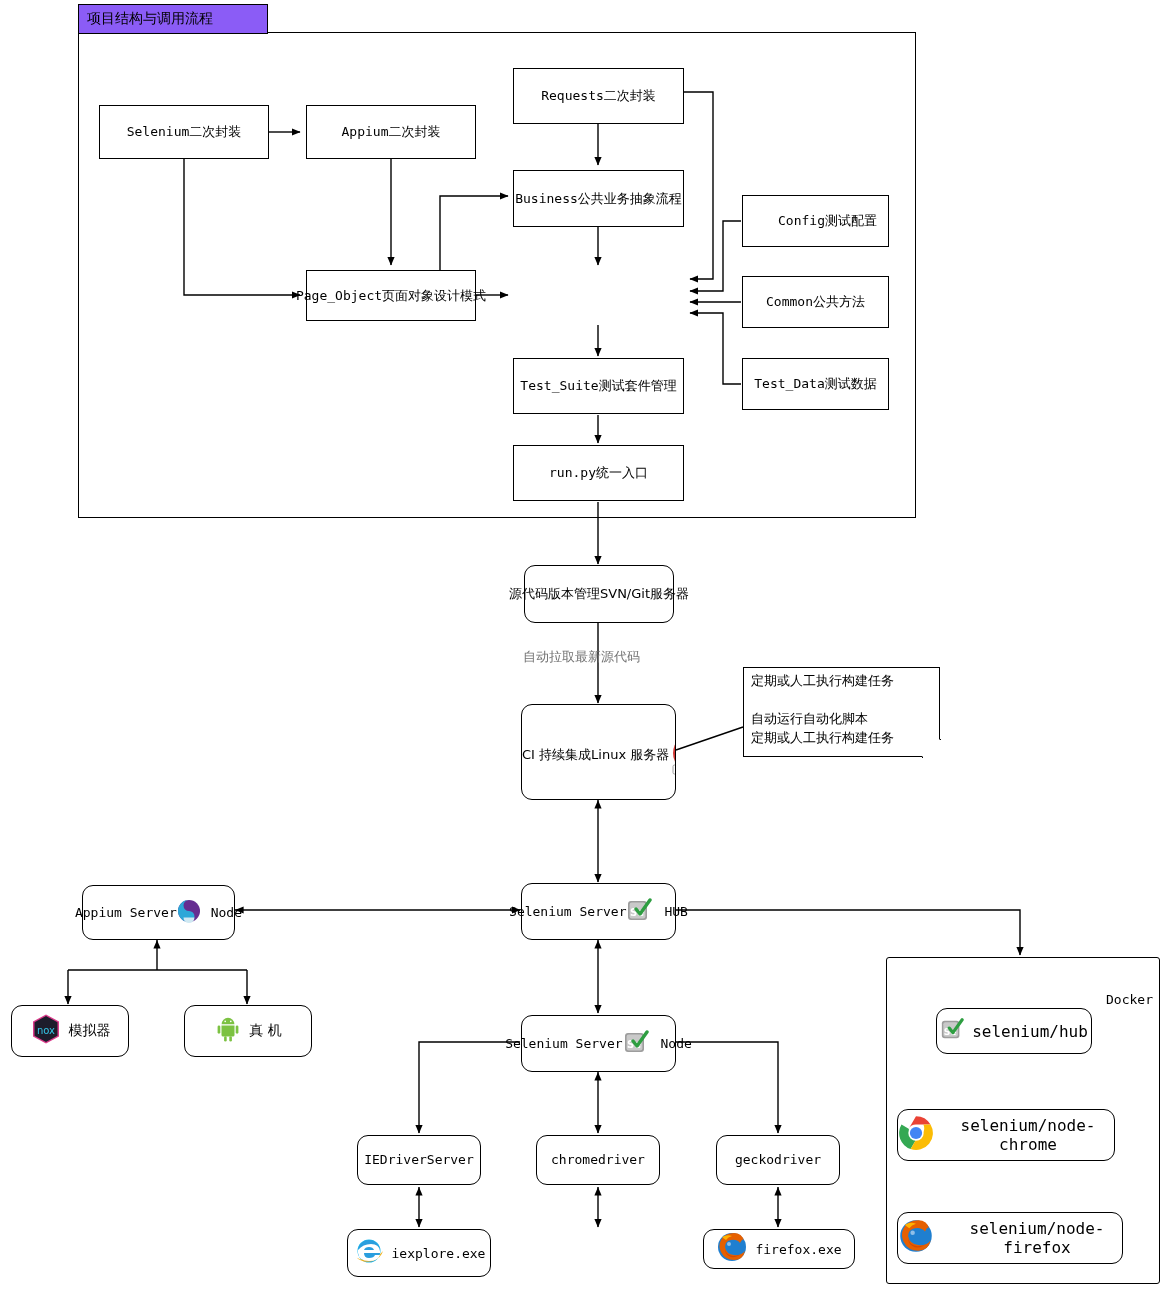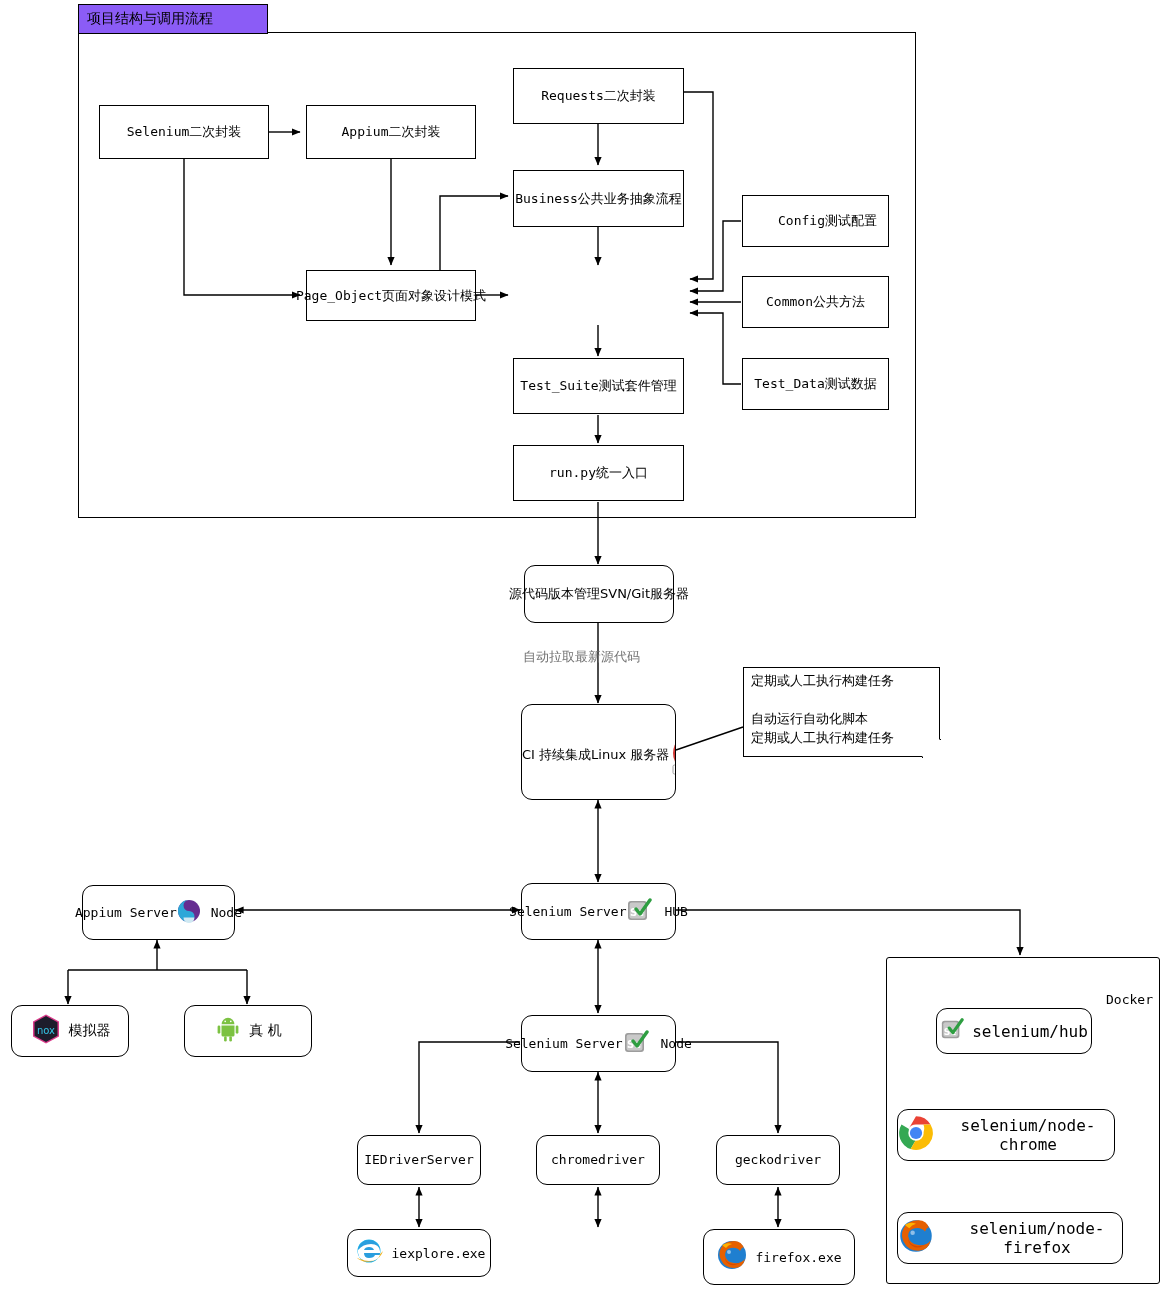--- a/index.html
+++ b/index.html
@@ -312,21 +312,21 @@
           <path d="M2 21 Q9 29 20 26 Q28 23 30 16 Q24 24 14 25 Q5 25 2 21 z" fill="#f0b323"></path>
           <path d="M5 15 Q10 9 18 9 Q26 9 27 16 L27 18 L11 18 Q11 23 16 23 Q21 23 22 20 L27 20 Q25 26 16 26 Q6 26 5 18 z" fill="#ffffff"></path>
           <path d="M11 15 Q12 12 16 12 Q20 12 21 15 z" fill="#2a9ede"></path>
         </svg>
       </span>
       <span class="mono f13">iexplore.exe</span>
     </div>
   </div>
 
 
-  <div class="node rr" style="left:703px;top:1229px;width:152px;height:56px;">
+  <div class="node rr" style="left:703px;top:1229px;width:152px;height:40px;">
     <div class="iconrow">
       <span class="icn">
         <svg width="32" height="32" viewBox="0 0 32 32">
           <circle cx="16" cy="16" r="14" fill="#1f7fd0"></circle>
           <path d="M28 10 Q26 2 18 2 Q9 2 5 9 Q2 15 5 21 Q9 29 18 29 Q27 29 29 20 Q25 25 18 24 Q10 23 9 16 Q9 10 15 9 Q21 8 24 12 Q27 6 28 10 z" fill="#e66000"></path>
           <path d="M6 6 Q11 3 16 5 Q12 6 10 9 Q7 7 6 6 z" fill="#ffb100"></path>
           <path d="M9 18 Q10 24 17 25 Q24 25 27 21 Q22 27 15 26 Q9 24 9 18 z" fill="#d64a00"></path>
           <circle cx="13" cy="13" r="2" fill="#fff" opacity="0.5"></circle>
         </svg>
       </span>

